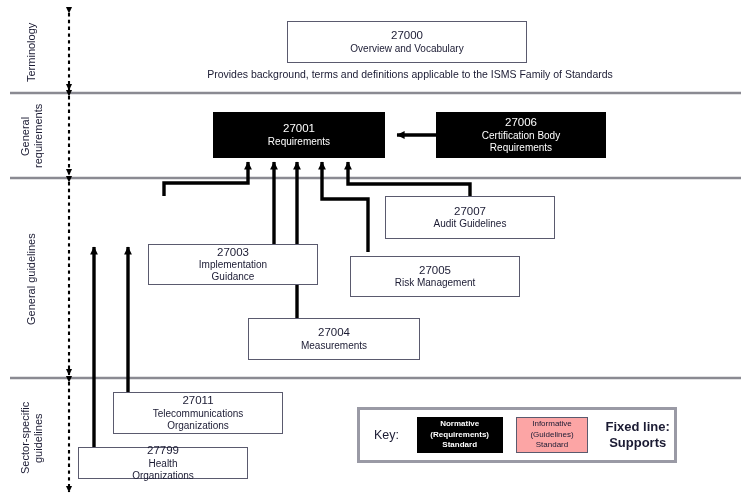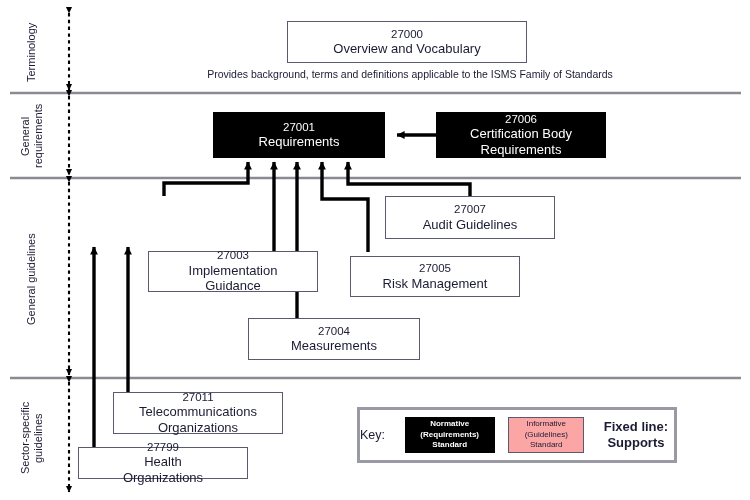--- a/index.html
+++ b/index.html
@@ -8,33 +8,33 @@
        color:#1a1a2e;}
   #stage{position:relative;width:750px;height:500px;background:#fff;}
   svg.layer{position:absolute;left:0;top:0;width:750px;height:500px;}
 
   .node{position:absolute;box-sizing:border-box;display:flex;
         flex-direction:column;align-items:center;justify-content:center;
         text-align:center;line-height:1.18;}
   .node.informative{background:#ffffff;border:1px solid #5a5a6e;color:#1b1b33;}
   .node.normative{background:#000000;border:1px solid #000000;color:#ffffff;}
   .node .num{font-size:11.5px;}
-  .node .nm{font-size:13px;}
+  .node .nm{font-size:10px;}
 
   .bandlabel{position:absolute;writing-mode:vertical-rl;transform:rotate(180deg);
              text-align:center;font-size:11px;color:#1b1b33;line-height:1.15;
              display:flex;align-items:center;justify-content:center;}
 
   .subtitle{position:absolute;font-size:10.5px;color:#1b1b33;
             text-align:center;white-space:nowrap;}
 
   #keybox{position:absolute;left:357px;top:407px;width:320px;height:56px;
           box-sizing:border-box;border:3px solid #9a9aa5;background:#fff;
           display:flex;align-items:center;}
-  #keybox .klabel{font-size:12.5px;color:#1b1b33;width:46px;}
+  #keybox .klabel{font-size:12.5px;color:#1b1b33;margin-left:14px;width:46px;}
   .keycard{box-sizing:border-box;display:flex;flex-direction:column;
            align-items:center;justify-content:center;text-align:center;
            font-size:8px;font-weight:bold;line-height:1.3;}
   .keycard.normative{background:#000;color:#fff;width:92px;height:36px;border:1px solid #000;}
   .keycard.informative{background:#fca5a5;color:#1b1b33;width:78px;height:36px;border:1px solid #5a5a6e;font-weight:normal;}
   .keyarrow{position:relative;width:78px;height:36px;display:flex;
             flex-direction:column;align-items:center;justify-content:flex-end;}
   .keyarrow .kcap{font-size:13px;line-height:1.25;text-align:center;
                   color:#1b1b33;font-weight:bold;padding-bottom:2px;}
 </style>
@@ -109,21 +109,21 @@
     <span class="num">27001</span>
     <span class="nm">Requirements</span>
   </div>
 
   <div class="node normative" style="left:436px;top:112px;width:170px;height:46px;">
     <span class="num">27006</span>
     <span class="nm">Certification Body<br>Requirements</span>
   </div>
 
 
-  <div class="node informative" style="left:148px;top:251px;width:170px;height:41px;">
+  <div class="node informative" style="left:148px;top:244px;width:170px;height:41px;">
     <span class="num">27003</span>
     <span class="nm">Implementation<br>Guidance</span>
   </div>
 
   <div class="node informative" style="left:248px;top:318px;width:172px;height:42px;">
     <span class="num">27004</span>
     <span class="nm">Measurements</span>
   </div>
 
   <div class="node informative" style="left:350px;top:256px;width:170px;height:41px;">

